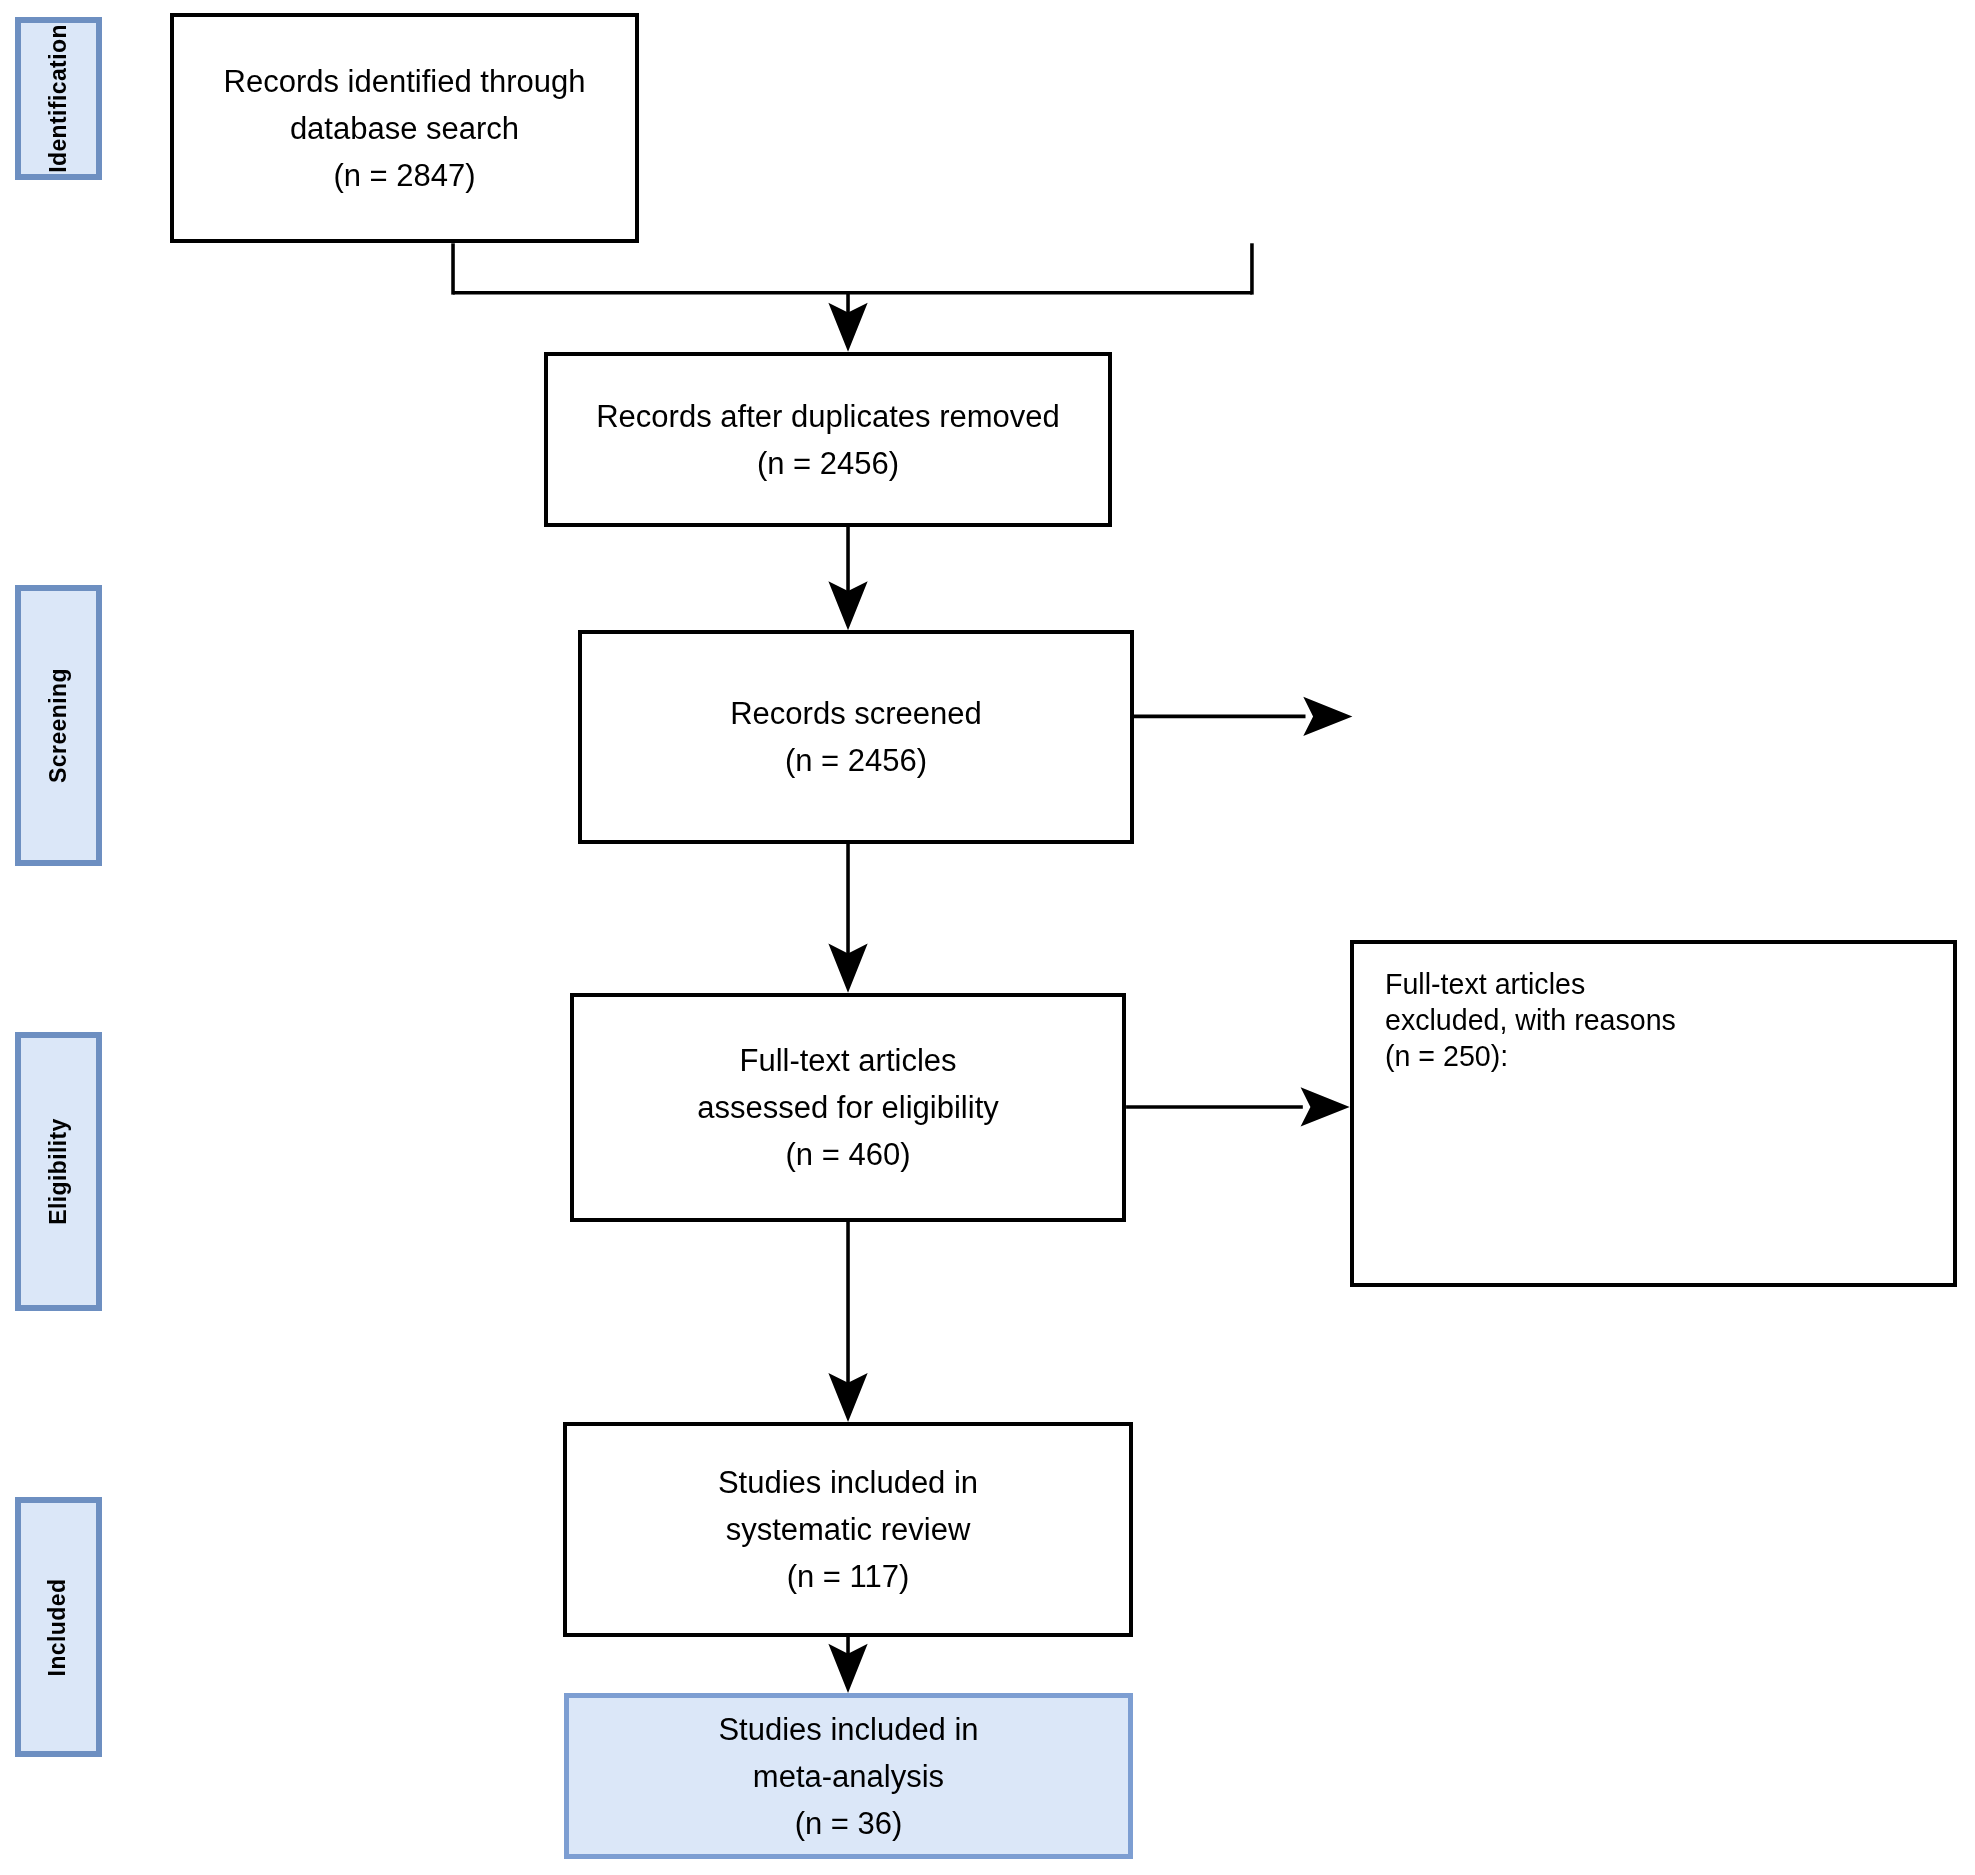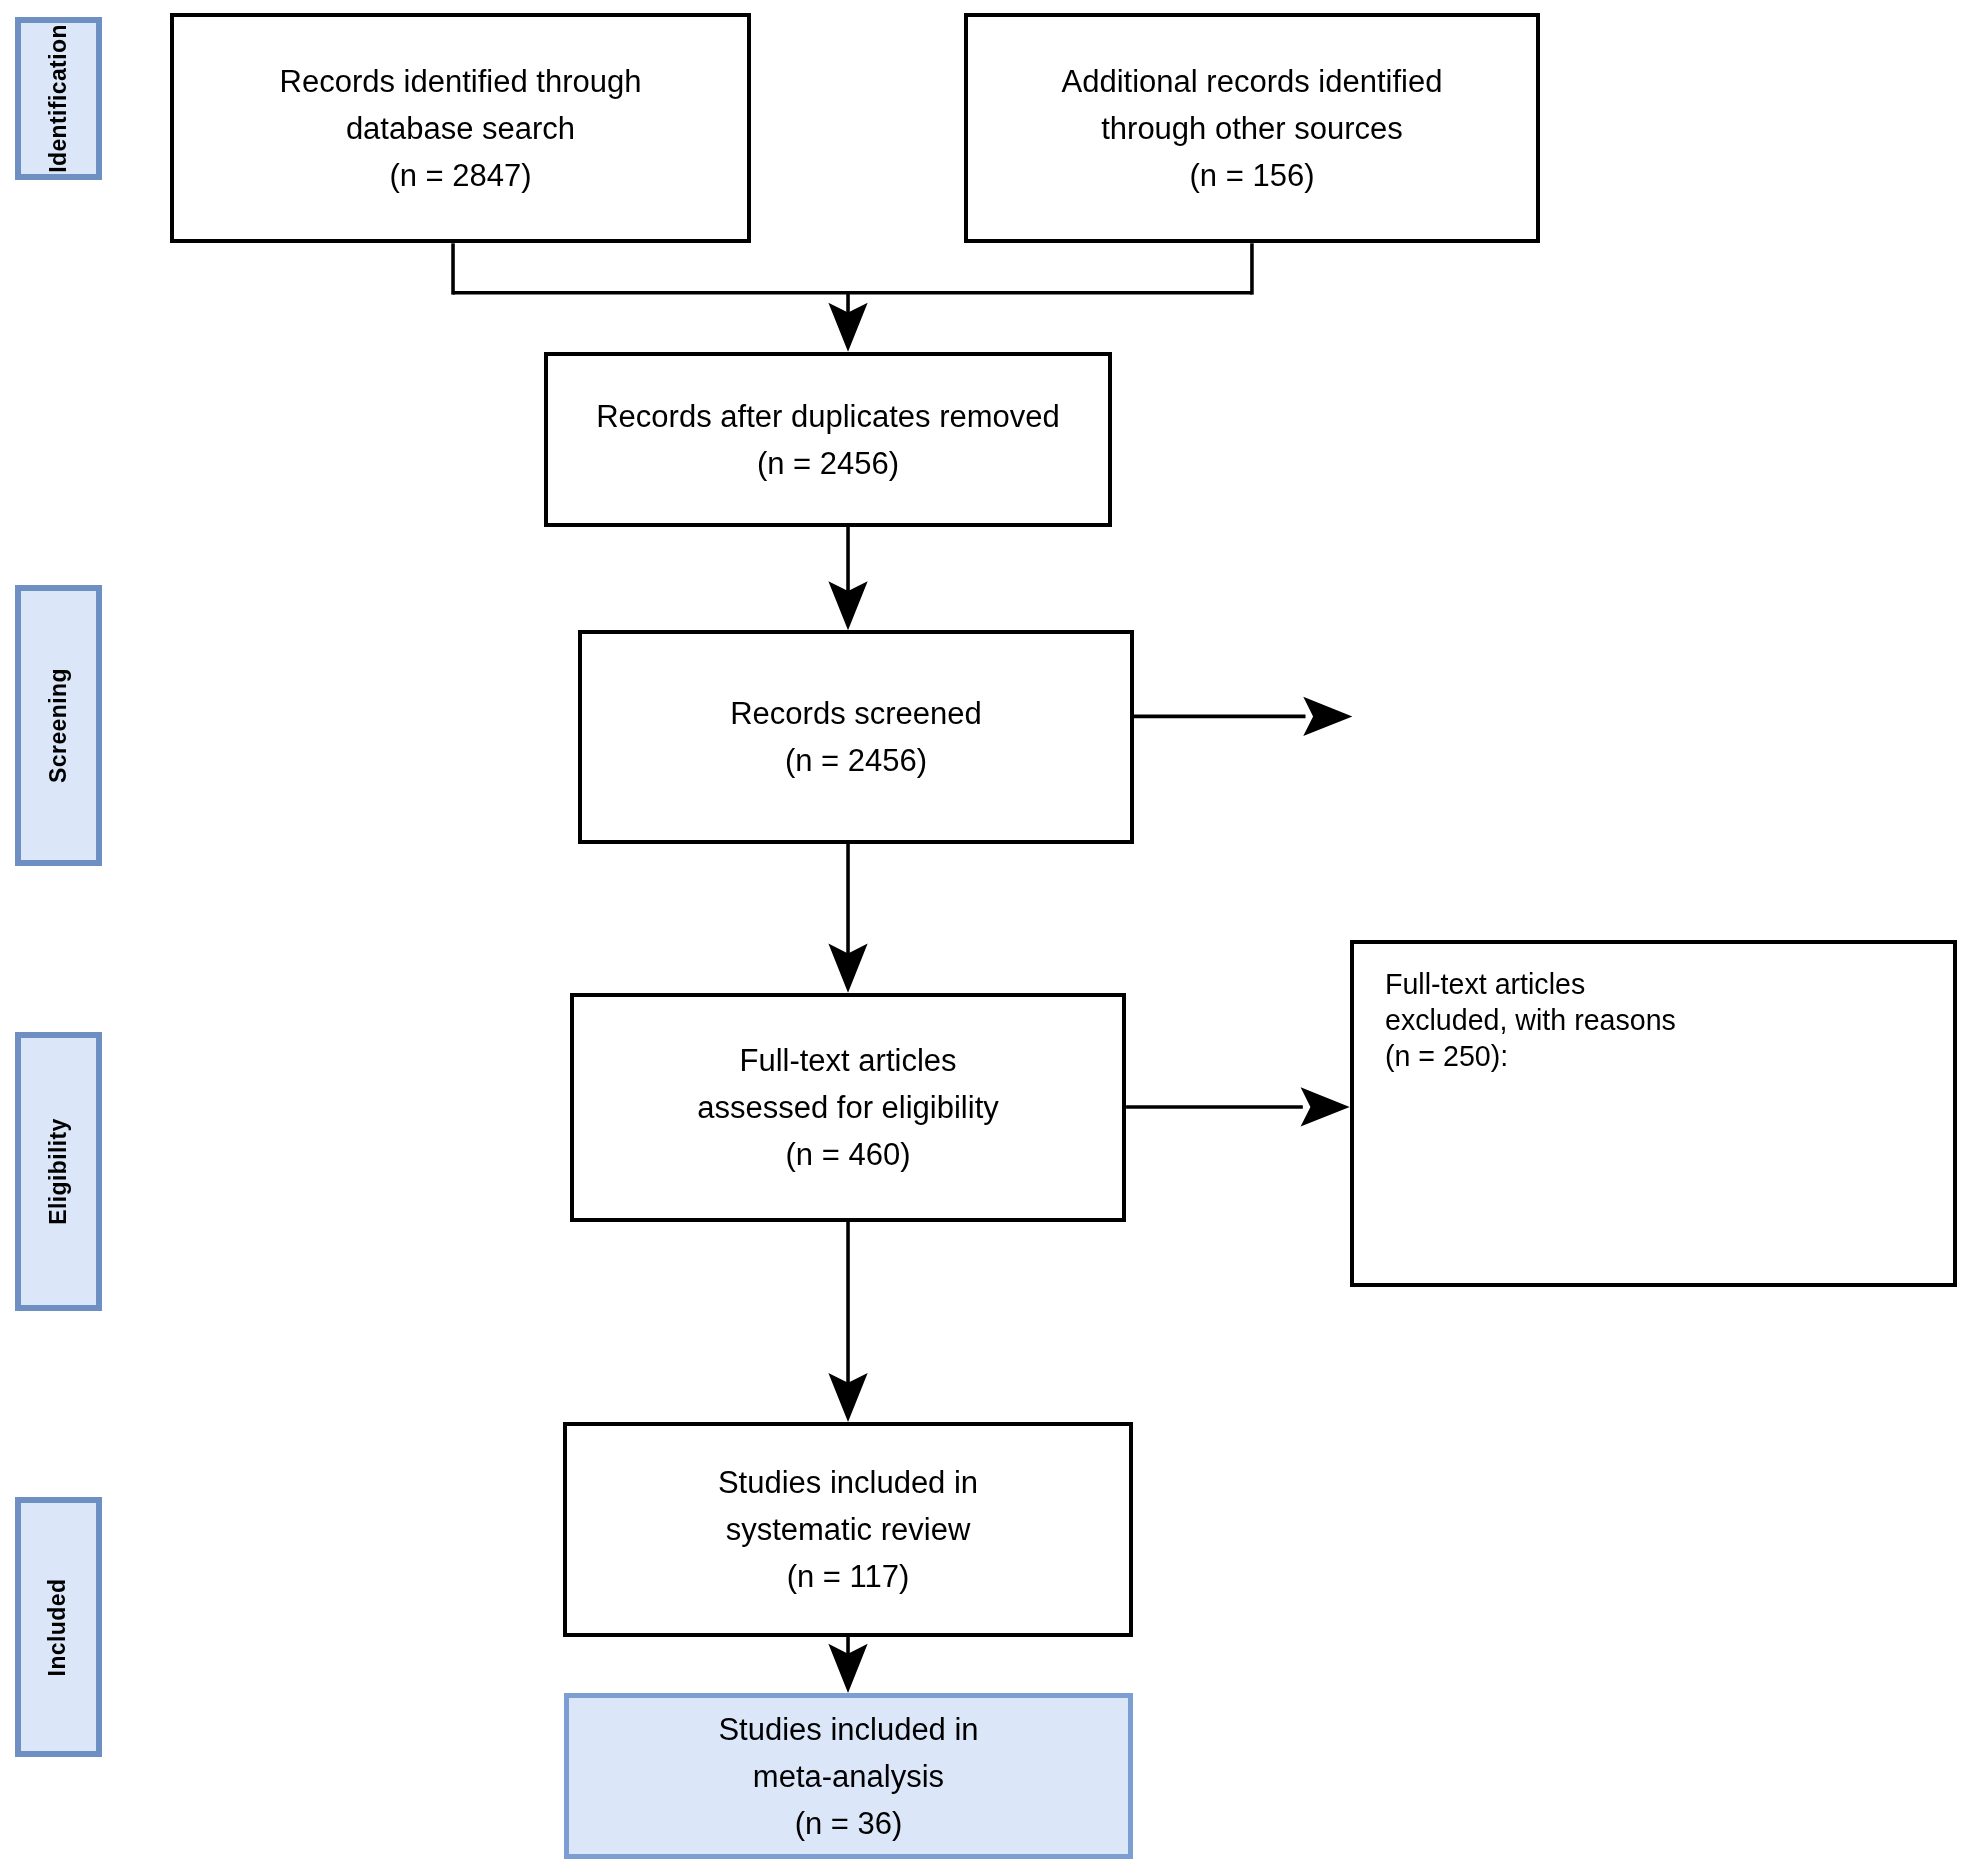--- a/index.html
+++ b/index.html
@@ -118,29 +118,24 @@
   <div class="stage" style="left:14.7px; top:585px; width:87px; height:281px;">
     <span class="vtext">Screening</span>
   </div>
   <div class="stage" style="left:14.7px; top:1032px; width:87px; height:279px;">
     <span class="vtext">Eligibility</span>
   </div>
   <div class="stage" style="left:14.7px; top:1497px; width:87px; height:260px;">
     <span class="vtext">Included</span>
   </div>
 
-  <div class="box" style="left:170px; top:13.4px; width:581px; height:230px;">
+  <div class="box" style="left:170px; top:13.4px; width:469px; height:230px;">
     <span class="label">Records identified through
 database search</span>
     <span class="count">(n = 2847)</span>
-  </div>
-  <div class="box" style="left:964px; top:13.4px; width:576px; height:230px;">
-    <span class="label">Additional records identified
-through other sources</span>
-    <span class="count">(n = 156)</span>
   </div>
 
   <div class="box" style="left:544px; top:352px; width:568px; height:175px;">
     <span class="label">Records after duplicates removed</span>
     <span class="count">(n = 2456)</span>
   </div>
 
   <div class="box" style="left:570px; top:630px; width:556px; height:214px;margin-left:8px;">
     <span class="label">Records screened</span>
     <span class="count">(n = 2456)</span>

